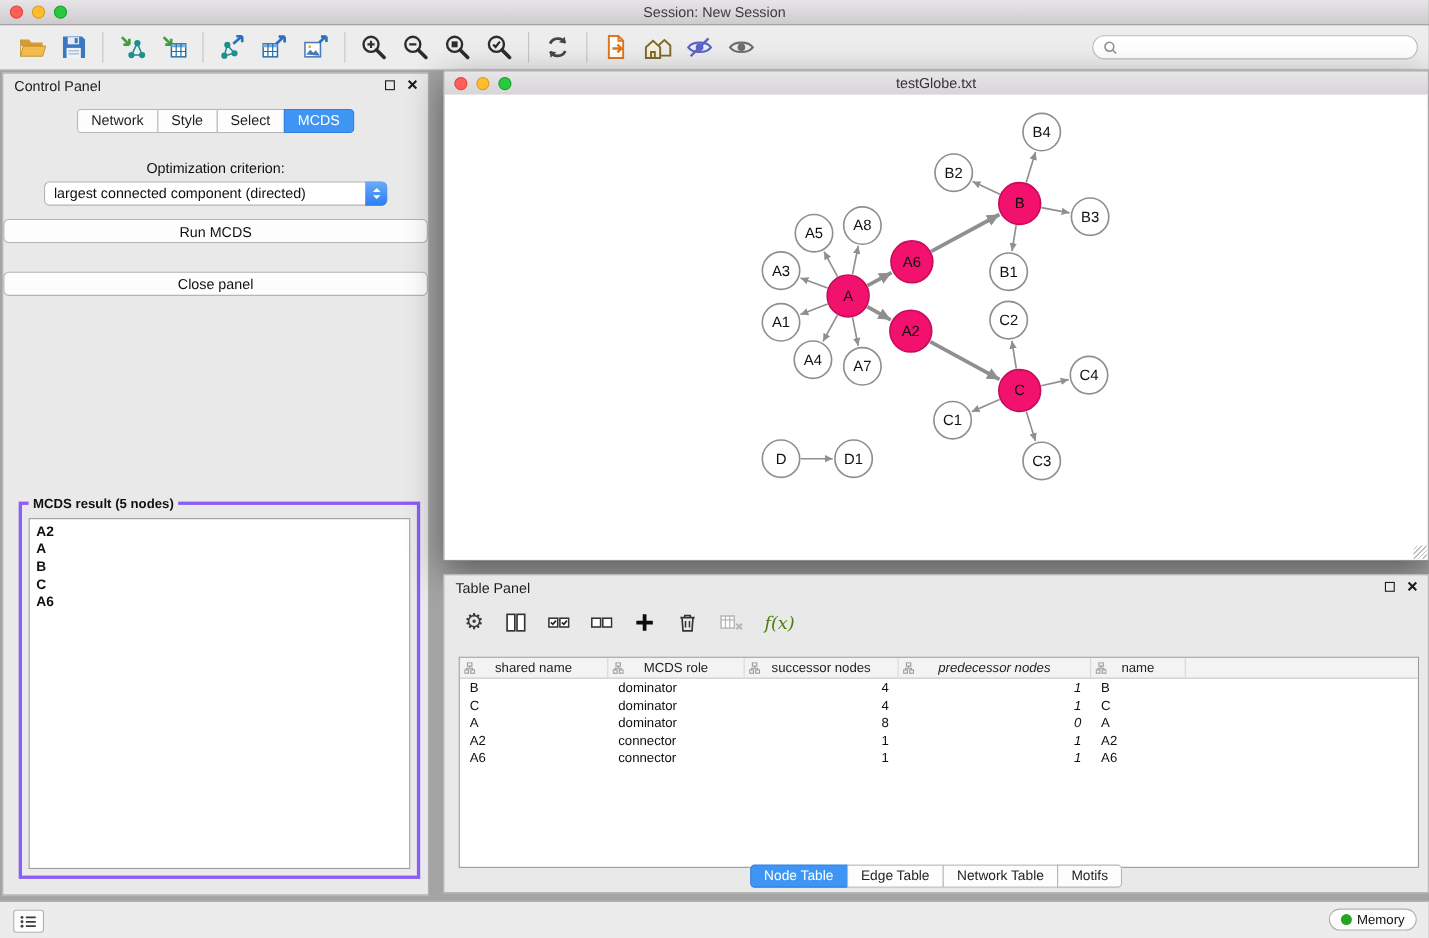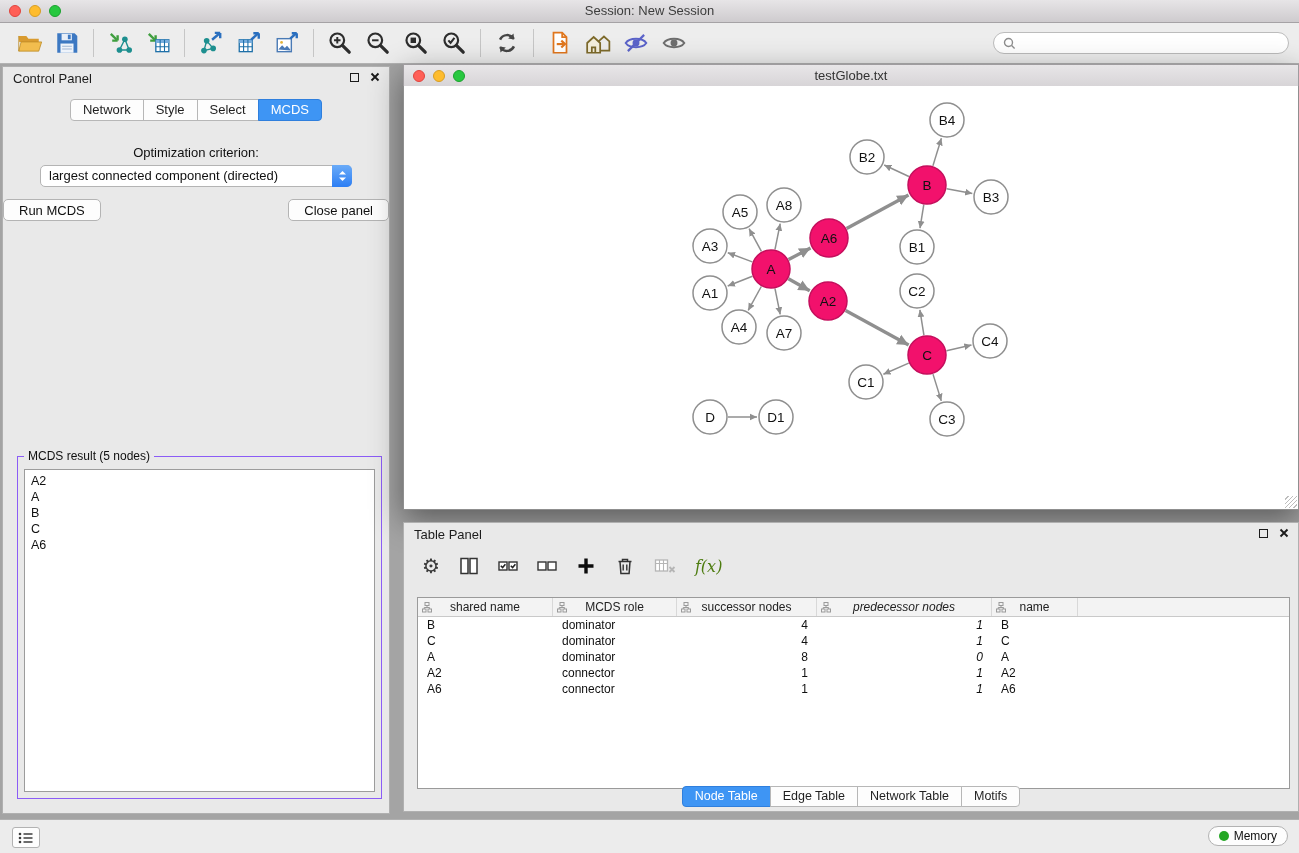--- a/index.html
+++ b/index.html
@@ -48,24 +48,24 @@
 
   
   .control-panel{left:2px;top:2px;width:388px;height:748px;}
   .cp-tabs{margin-top:10px;}
   .opt-label{text-align:center;margin-top:24px;font-size:13px;color:#101010;}
   .dropdown{margin:5px auto 0;width:312px;height:22px;border:1px solid #b4b4b4;border-radius:5px;
     background:#fff;position:relative;box-sizing:border-box;}
   .dd-text{line-height:20px;font-size:13px;padding-left:8px;color:#101010;white-space:nowrap;overflow:hidden;}
   .dd-cap{position:absolute;right:-1px;top:-1px;width:20px;height:22px;border-radius:0 5px 5px 0;
     background:linear-gradient(#6aabf8,#2c7ef4);display:flex;align-items:center;justify-content:center;}
-  .btn-row{display:flex;justify-content:space-between;gap:26px;margin-top:12px;}
+  .btn-row{display:flex;justify-content:flex-start;gap:26px;margin-top:12px;flex-direction:column;}
   .mac-btn{height:22px;padding:0 15px;background:#fdfdfd;border:1px solid #b4b4b4;border-radius:5px;
     font-size:13px;color:#101010;font-family:"Liberation Sans",sans-serif;}
-  .result-box{position:absolute;left:14px;right:7px;top:389px;bottom:14px;border:1px solid #8b5cf6;}
+  .result-box{position:absolute;left:14px;right:7px;top:389px;bottom:14px;border:3px solid #8b5cf6;font-weight:bold;}
   .result-legend{position:absolute;top:-8px;left:6px;background:#e9e9e9;padding:0 4px;font-size:12px;color:#101010;}
   .result-list{position:absolute;left:6px;right:6px;top:12px;bottom:6px;background:#fff;
     border:1px solid #9c9c9c;padding:3px 6px;font-size:12.5px;line-height:16px;color:#101010;overflow:auto;}
 
   
   .net-window{position:absolute;left:403px;top:0;width:896px;height:446px;
     box-shadow:0 10px 30px rgba(0,0,0,.45);background:#fff;}
   .net-titlebar{height:32px;background:linear-gradient(#e8e6e8,#d0cdd0);border:1px solid #9f9c9f;
     border-bottom:1px solid #a7a4a7;position:relative;box-sizing:border-box;}
   .nw-title{text-align:center;line-height:21px;font-size:13px;color:#333;}

